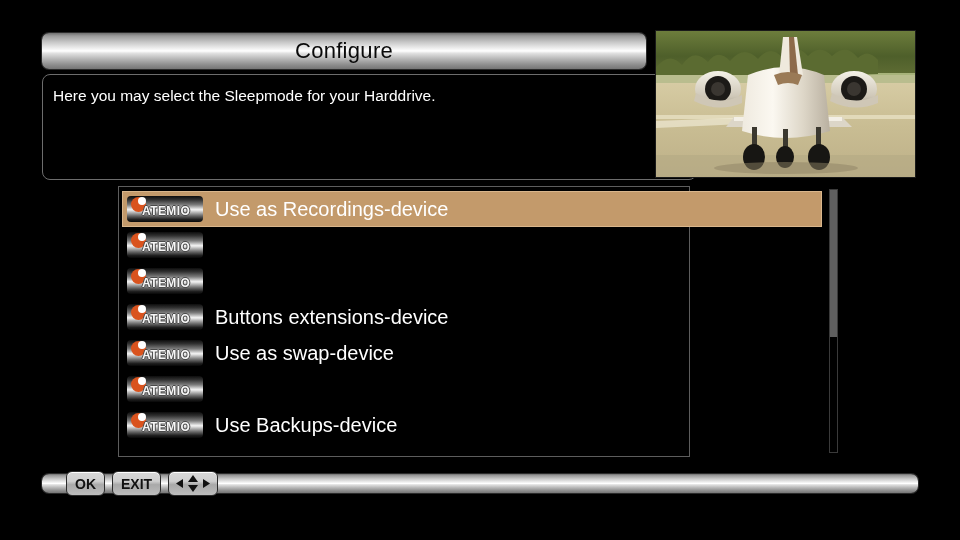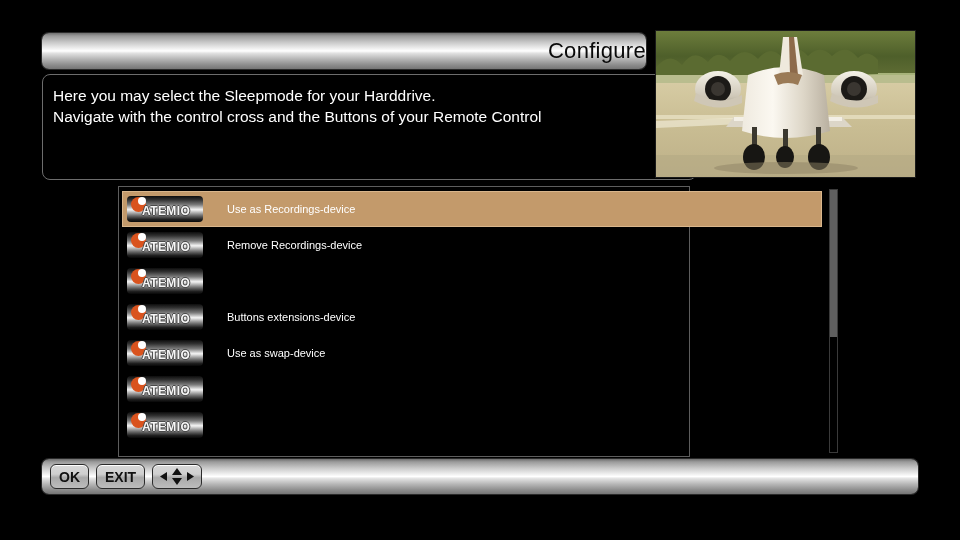--- a/index.html
+++ b/index.html
@@ -36,21 +36,21 @@
        #c9c9c9 26%,
        #f2f2f2 44%,
        #ffffff 50%,
        #e2e2e2 56%,
        #b6b6b6 72%,
        #8e8e8e 88%,
        #757575 100%);
     box-shadow: 0 0 0 1px #2a2a2a;
     display: flex;
     align-items: center;
-    justify-content: flex-end;
+    justify-content: center;
   }
   #title-text {
     font-size: 22px;
     color: #0a0a0a;
     letter-spacing: 0.3px;
     line-height: 1;
     white-space: nowrap;
   }
 
   
@@ -109,23 +109,23 @@
     width: 700px;
     display: flex;
     align-items: center;
     box-sizing: border-box;
   }
   .list-row.selected {
     background: #c39a6b;
     box-shadow: inset 0 0 0 1px #d9b68c;
   }
   .row-label {
-    font-size: 11px;
+    font-size: 20px;
     color: #ffffff;
-    margin-left: 24px;
+    margin-left: 12px;
     white-space: nowrap;
     line-height: 1;
   }
   .list-row.selected .row-label { color: #ffffff; }
 
   
   .atemio-logo {
     position: relative;
     width: 76px;
     height: 26px;
@@ -195,38 +195,38 @@
     top: 0;
     width: 7px;
     height: 147px;
     background: #5f5f5f;
   }
 
   
   #bottom-bar {
     position: absolute;
     left: 42px;
-    top: 459px;
+    top: 474px;
     width: 876px;
-    height: 35px;
+    height: 19px;
     border-radius: 7px;
     background: linear-gradient(to bottom,
        #6e6e6e 0%,
        #9a9a9a 8%,
        #c9c9c9 26%,
        #f2f2f2 44%,
        #ffffff 50%,
        #e2e2e2 56%,
        #b6b6b6 72%,
        #8e8e8e 88%,
        #757575 100%);
     box-shadow: 0 0 0 1px #2a2a2a;
     display: flex;
     align-items: center;
-    padding-left: 8px;
+    padding-left: 24px;
     box-sizing: border-box;
   }
   .key-button {
     height: 25px;
     min-width: 30px;
     border-radius: 6px;
     border: 1px solid #2b2b2b;
     background: linear-gradient(to bottom,
       #d8d8d8 0%, #cfcfcf 40%, #a9a9a9 55%, #bdbdbd 100%);
     box-shadow: inset 0 1px 0 #ffffff;
@@ -251,21 +251,20 @@
 <body>
 
 <div id="screen">
 
   <div id="title-bar">
     <div id="title-text">Configure</div>
   </div>
 
   <div id="info-panel">
     <div class="info-line">Here you may select the Sleepmode for your Harddrive.</div>
-    <div class="info-line">Navigate with the control cross and the Buttons of your Remote Control</div>
   </div>
 
   <div id="preview">
     <svg id="preview-scene" viewBox="0 0 259 146" preserveAspectRatio="none">
       <defs>
         <linearGradient id="skyG" x1="0" y1="0" x2="0" y2="1">
           <stop offset="0%" stop-color="#bcc08a"></stop>
           <stop offset="100%" stop-color="#9fae74"></stop>
         </linearGradient>
         <linearGradient id="treeG" x1="0" y1="0" x2="0" y2="1">
@@ -337,21 +336,20 @@
           <span class="wordmark">ATEMIO</span>
         </span>
         <span class="row-label">Use as Recordings-device</span>
       </div>
 
       <div class="list-row">
         <span class="atemio-logo">
           <span class="dot"></span>
           <span class="wordmark">ATEMIO</span>
         </span>
-        <span class="row-label">Remove Recordings-device</span>
       </div>
 
       <div class="list-row">
         <span class="atemio-logo">
           <span class="dot"></span>
           <span class="wordmark">ATEMIO</span>
         </span>
       </div>
 
       <div class="list-row">
@@ -375,20 +373,21 @@
           <span class="dot"></span>
           <span class="wordmark">ATEMIO</span>
         </span>
       </div>
 
       <div class="list-row">
         <span class="atemio-logo">
           <span class="dot"></span>
           <span class="wordmark">ATEMIO</span>
         </span>
+        <span class="row-label">Use Backups-device</span>
       </div>
 
     </div>
   </div>
 
   <div id="scrollbar-track">
     <div id="scrollbar-thumb"></div>
   </div>
 
   <div id="bottom-bar">

